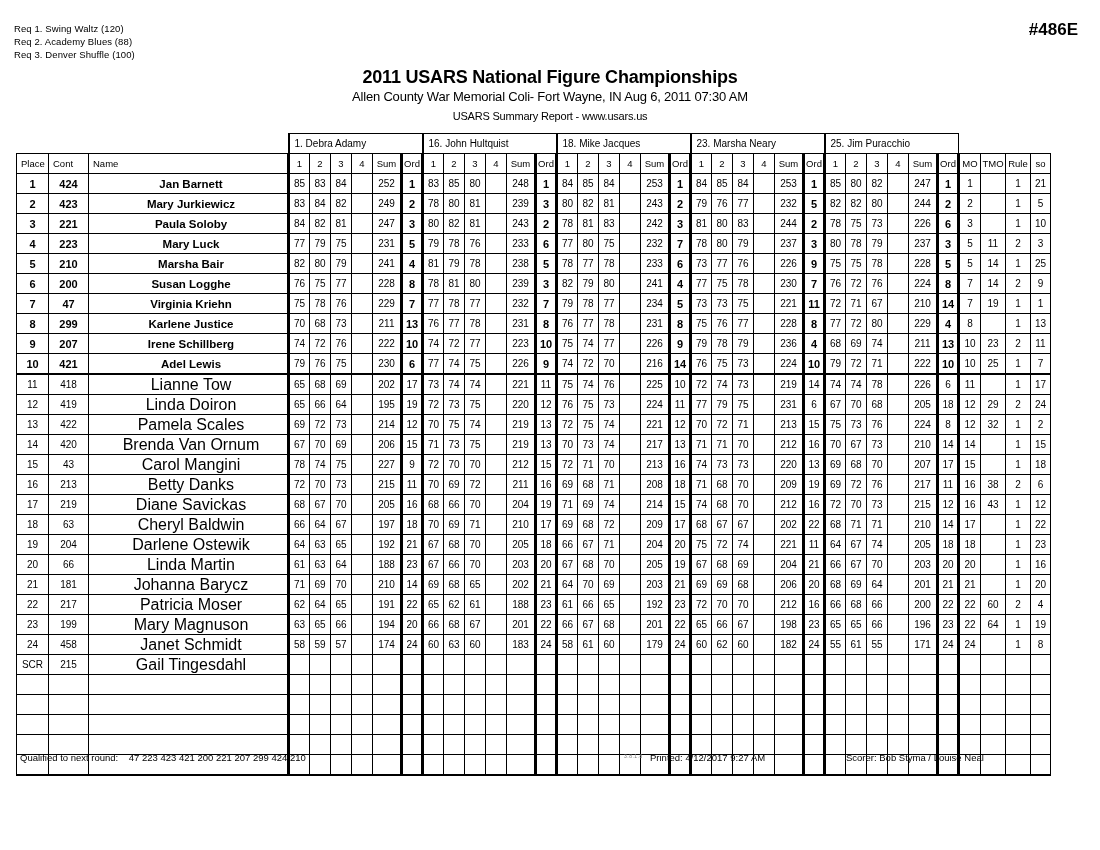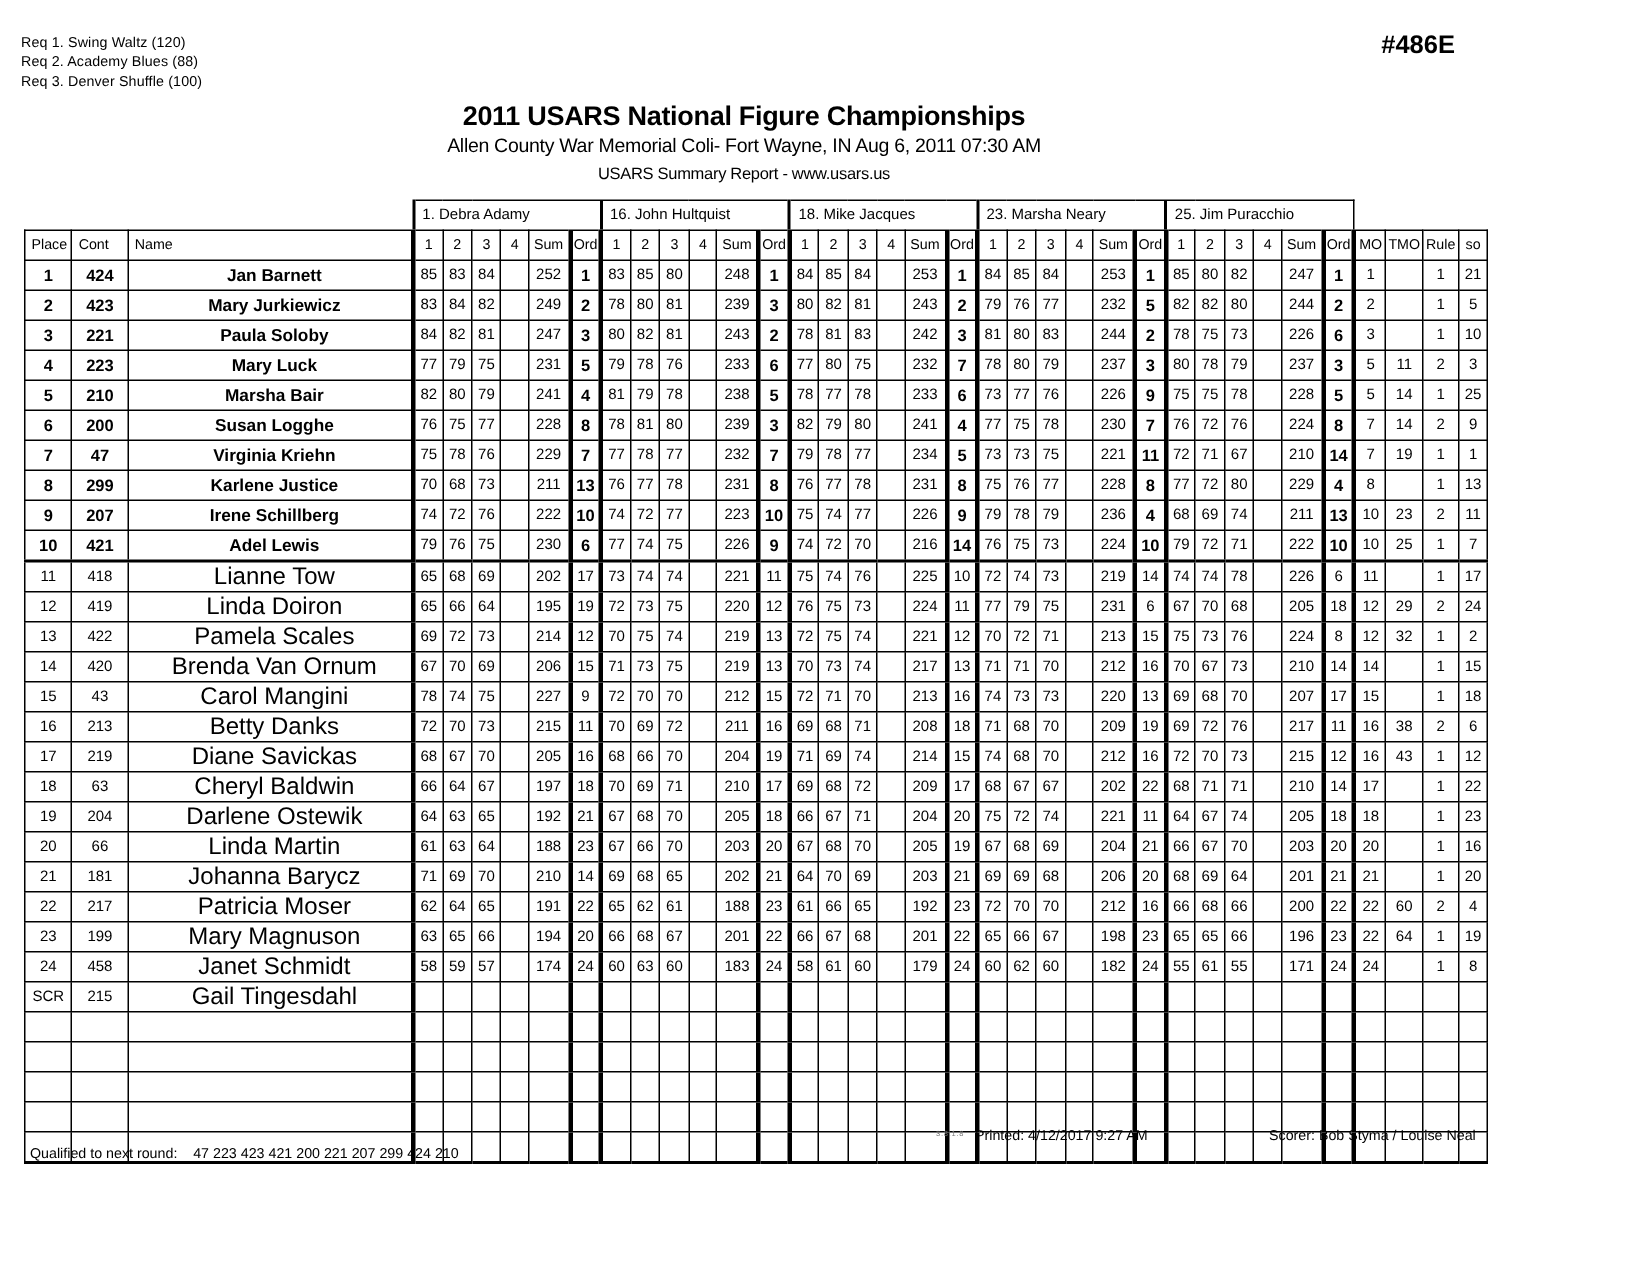--- a/index.html
+++ b/index.html
@@ -10,21 +10,21 @@
   body {
     width: 1100px;
     height: 850px;
     font-family: "Liberation Sans", sans-serif;
     color: #000000;
     position: relative;
     overflow: hidden;
   }
 
   
-  .page { position: relative; width: 992px; height: 850px; }
+  .page { position: relative; width: 1100px; height: 850px; }
 
   .req-block {
     position: absolute;
     left: 14px;
     top: 22px;
     font-size: 9.5px;
     line-height: 13.2px;
     white-space: nowrap;
   }
   .req-line { letter-spacing: .1px; }
@@ -147,21 +147,21 @@
 
   
   .footer {
     position: absolute;
     left: 16px;
     top: 752px;
     width: 1028px;
     font-size: 9.5px;
     height: 16px;
   }
-  .footer-qualified { position: absolute; left: 4px; top: 0; white-space: nowrap; margin-top: 12px; }
+  .footer-qualified { position: absolute; left: 4px; top: 0; white-space: nowrap; }
   .footer-version {
     position: absolute; left: 608px; top: 1px;
     font-size: 5px; color: #777;
     letter-spacing: .5px;
   }
   .footer-printed { position: absolute; left: 634px; top: 0; white-space: nowrap; }
   .footer-scorer { position: absolute; left: 830px; top: 0; white-space: nowrap; }
 </style>
 </head>
 <body>

